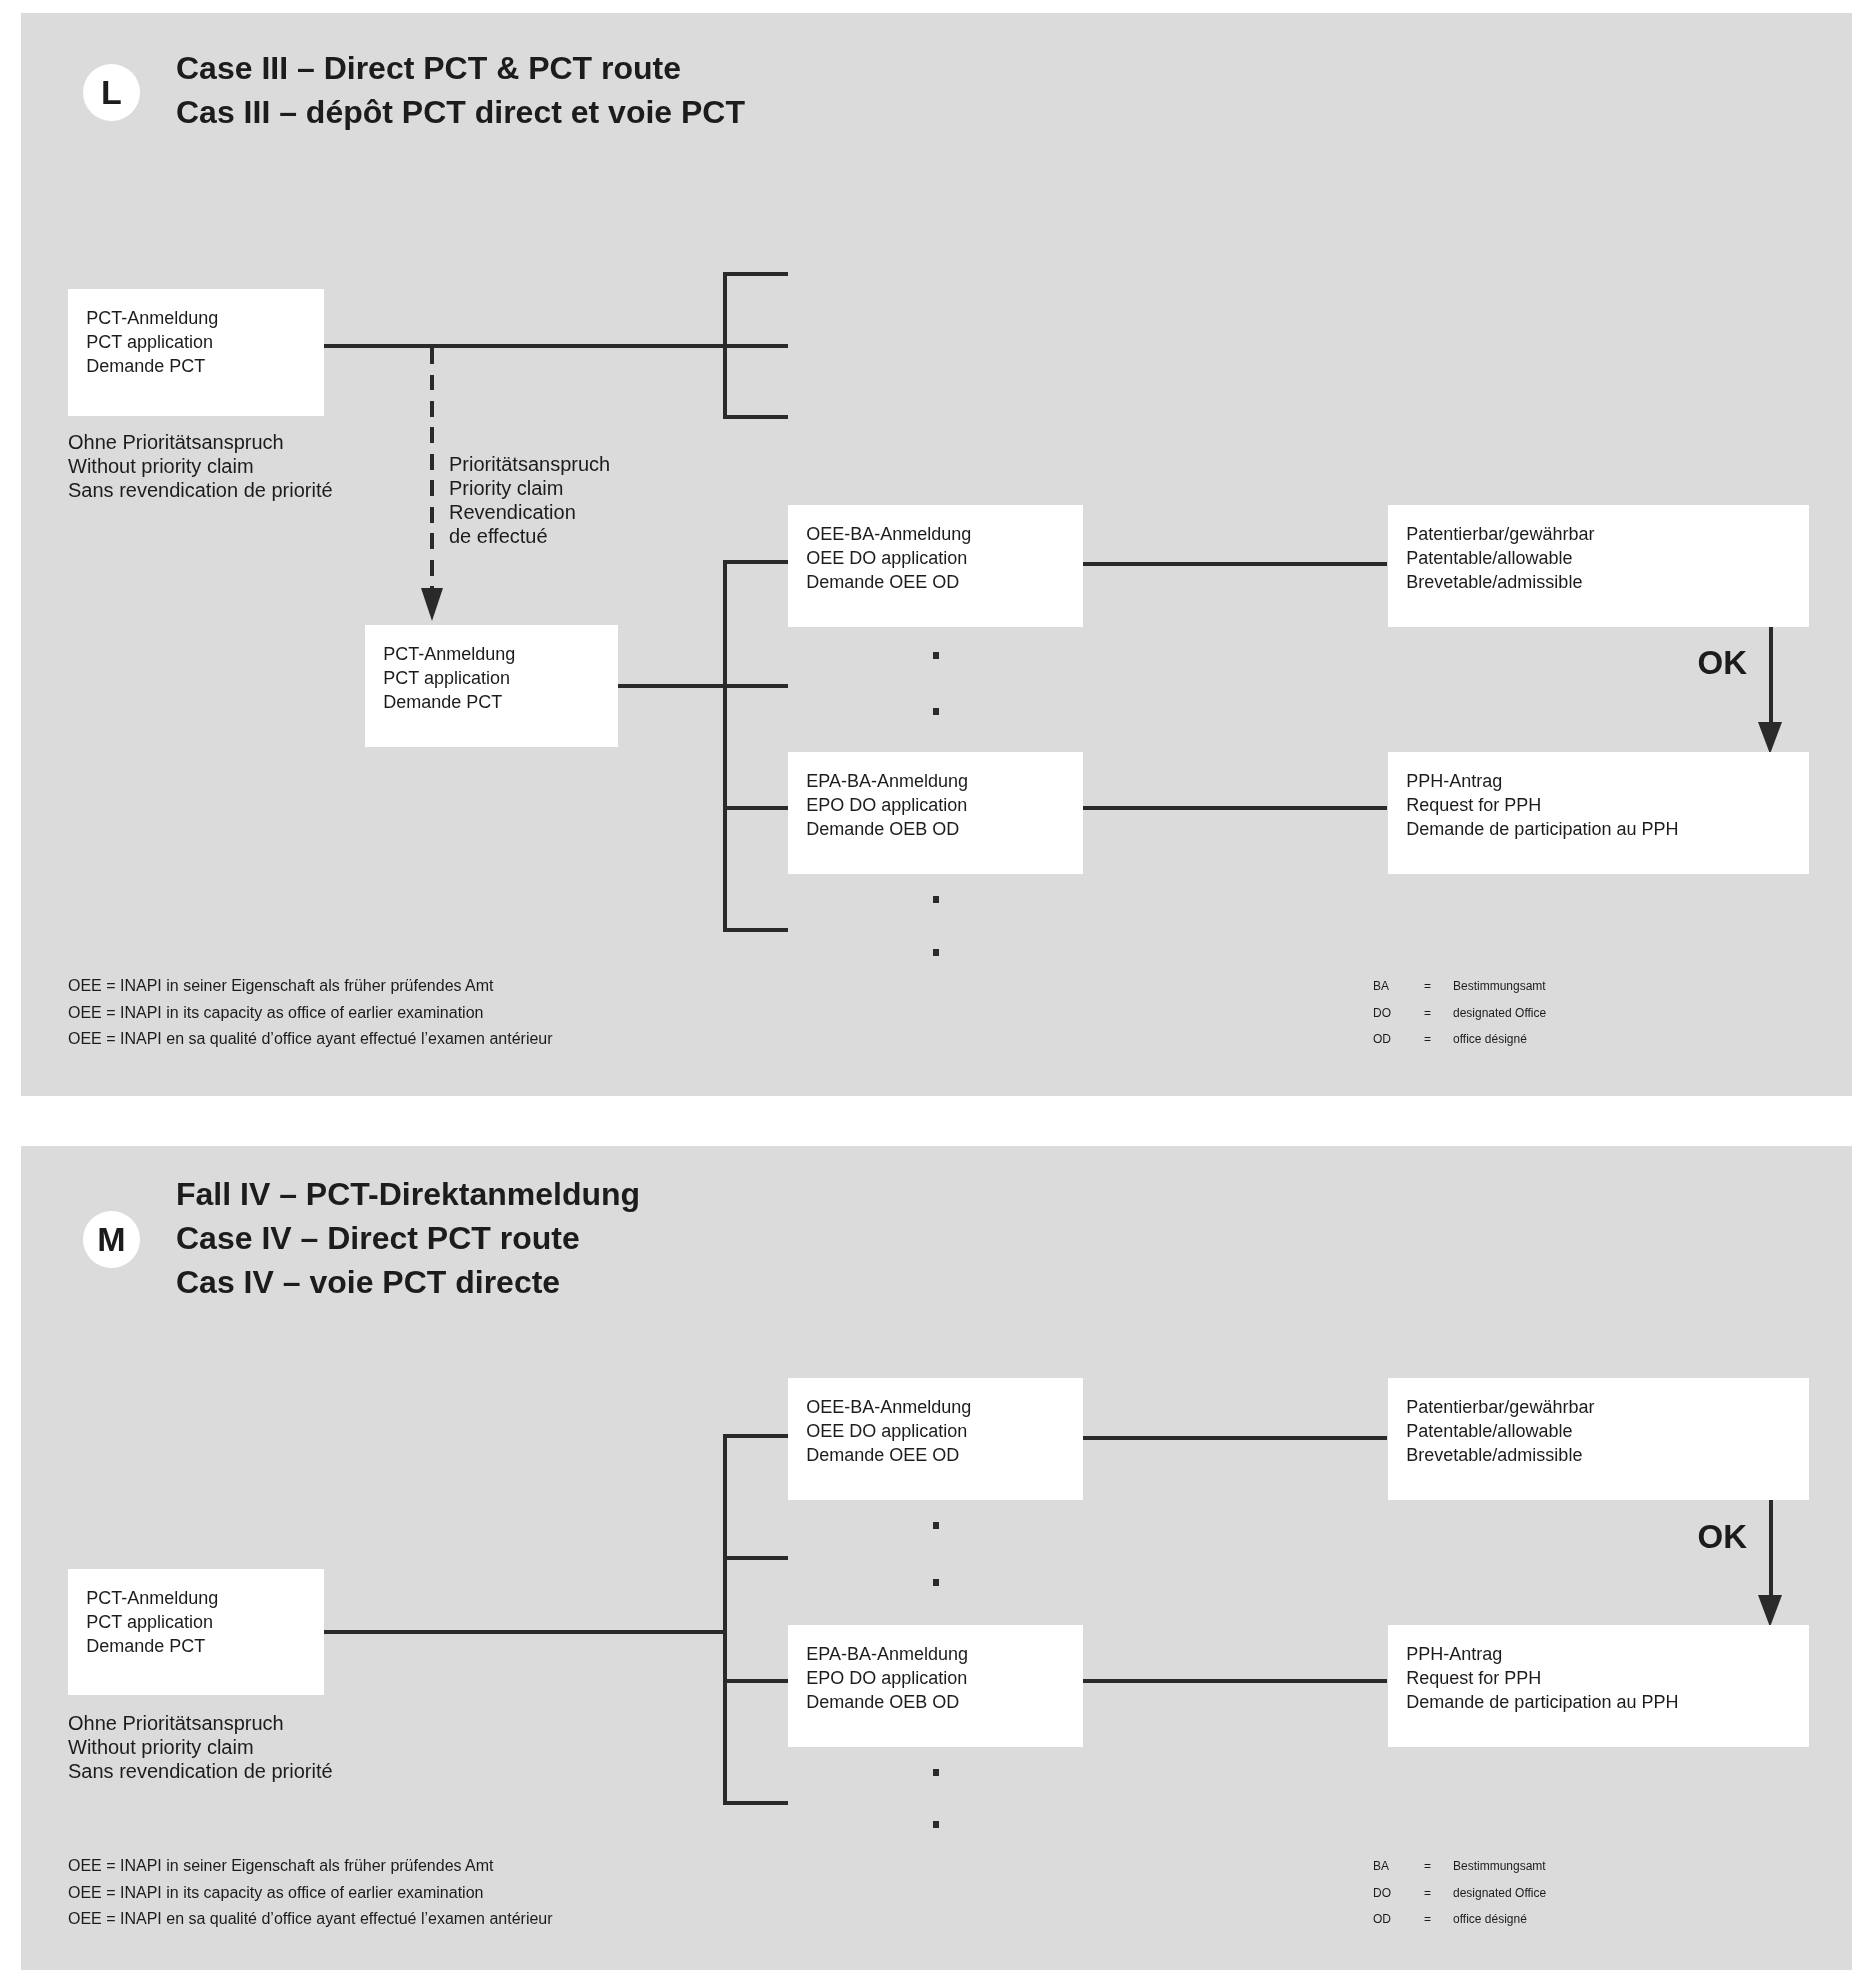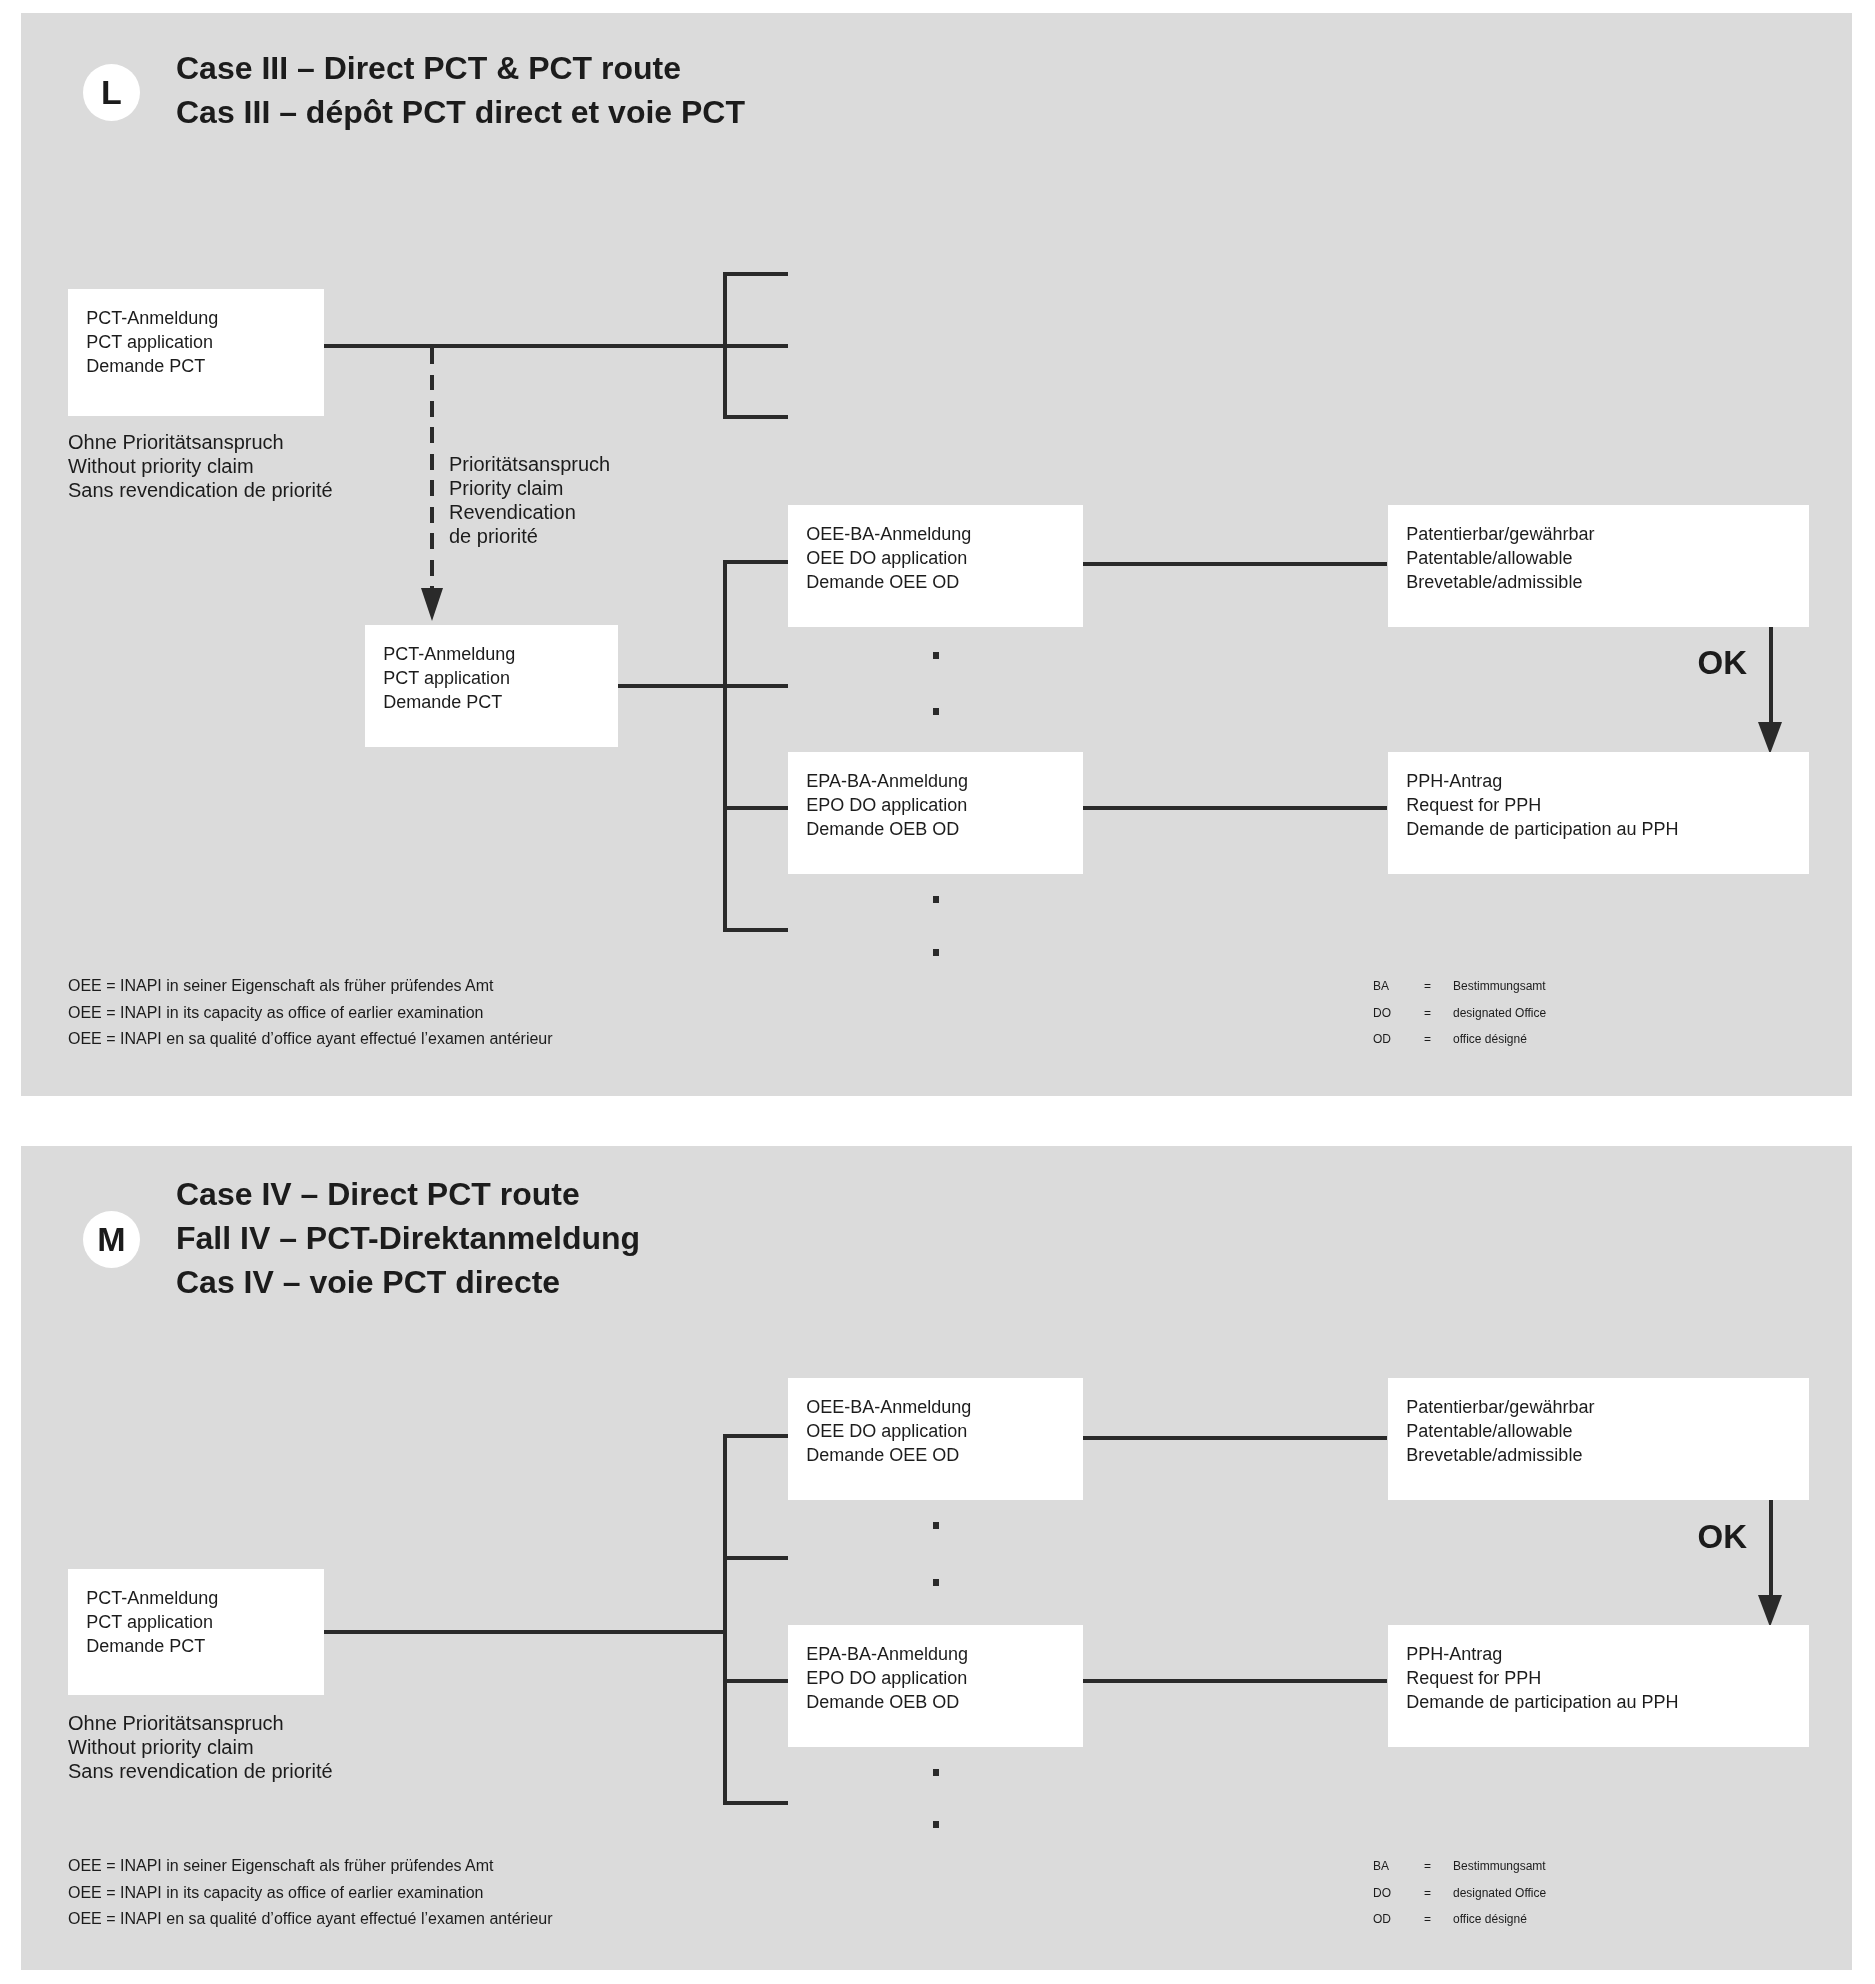--- a/index.html
+++ b/index.html
@@ -81,21 +81,21 @@
   <span>Without priority claim</span>
   <span>Sans revendication de priorité</span>
 </div>
 
 <div class="vdash" style="left:430px;top:348px;height:240px;"></div>
 <div class="tri-down" style="left:421px;top:588px;"></div>
 <div class="note" style="left:449px;top:452px;">
   <span>Prioritätsanspruch</span>
   <span>Priority claim</span>
   <span>Revendication</span>
-  <span>de priorité</span>
+  <span>de effectué</span>
 </div>
 
 <div class="fbox btext" style="left:365px;top:625px;width:253px;height:122px;">
   <span>PCT-Anmeldung</span>
   <span>PCT application</span>
   <span>Demande PCT</span>
 </div>
 
 <div class="hline" style="left:618px;top:684px;width:170px;"></div>
 <div class="vline" style="left:723px;top:560px;height:371px;"></div>
@@ -163,22 +163,22 @@
   </div>
 </div>
 
 <div class="panel" style="left:21px;top:1146px;width:1831px;height:824px;"></div>
 
 <div class="badge" style="left:83px;top:1211px;">
   <span>M</span>
 </div>
 
 <div class="title" style="left:176px;top:1172px;">
+  <span>Fall IV – PCT-Direktanmeldung</span>
   <span>Case IV – Direct PCT route</span>
-  <span>Fall IV – PCT-Direktanmeldung</span>
   <span>Cas IV – voie PCT directe</span>
 </div>
 
 <div class="fbox btext" style="left:68px;top:1569px;width:256px;height:126px;">
   <span>PCT-Anmeldung</span>
   <span>PCT application</span>
   <span>Demande PCT</span>
 </div>
 
 <div class="hline" style="left:324px;top:1630px;width:402px;"></div>

